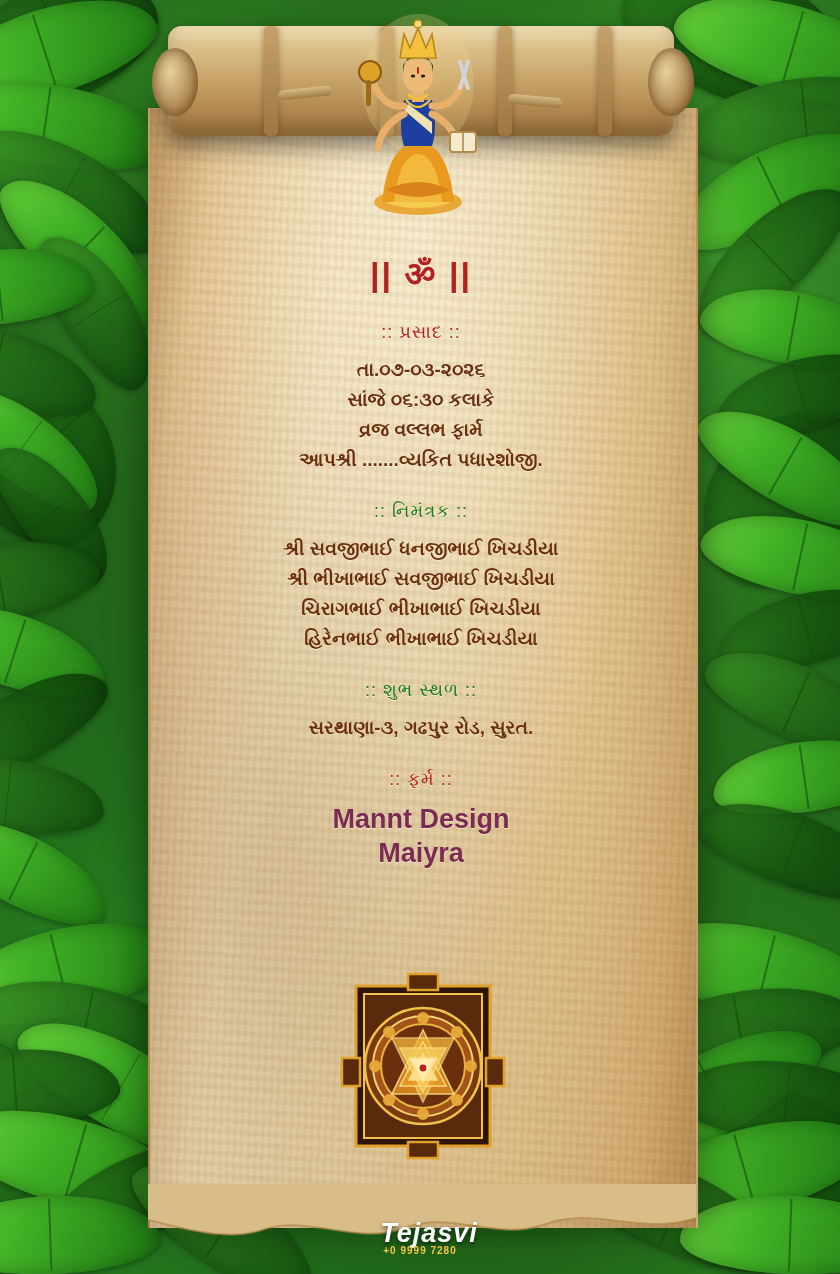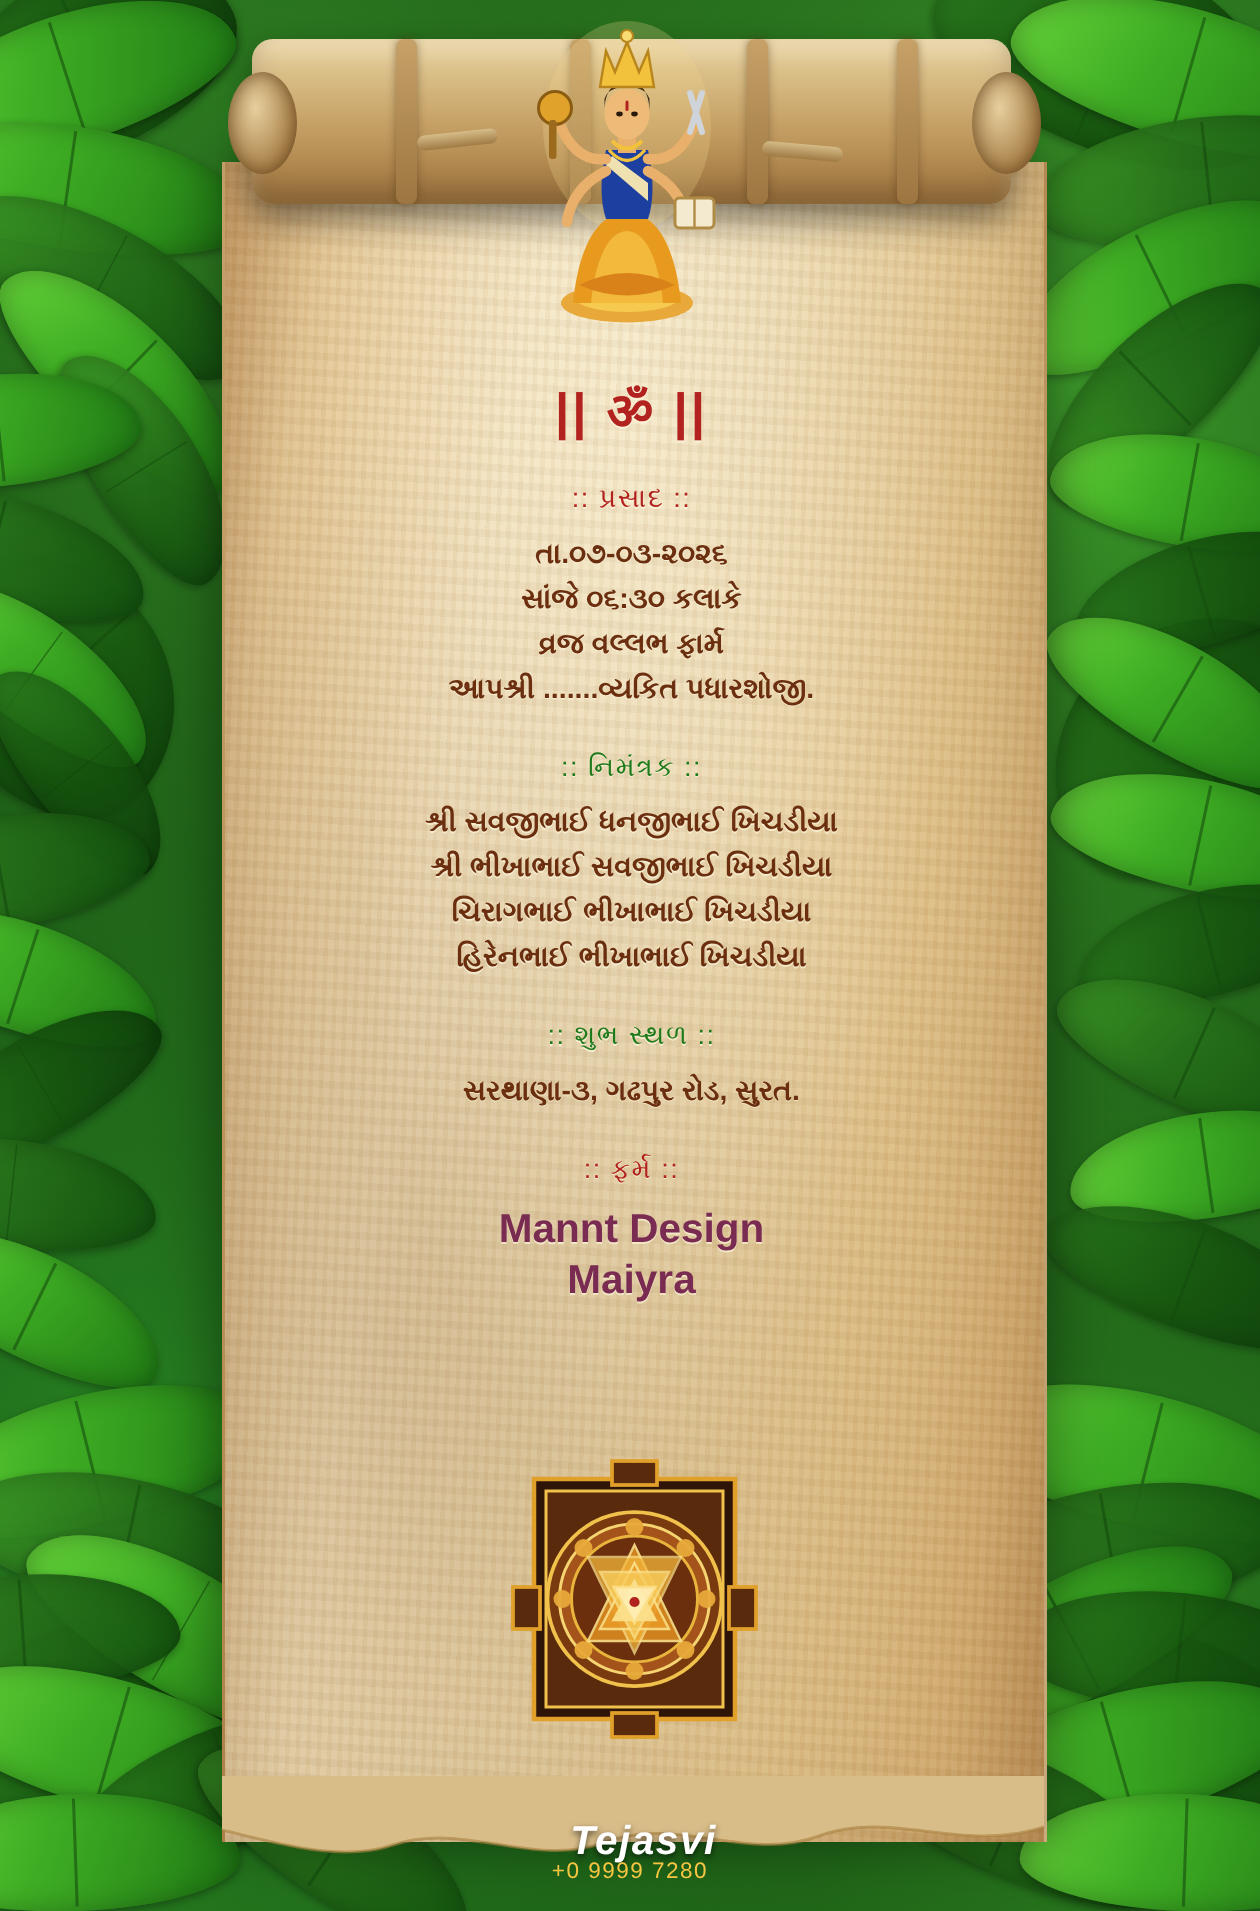--- a/index.html
+++ b/index.html
@@ -194,24 +194,25 @@
   .logo-main {
     font-size: 27px;
     font-style: italic;
     font-weight: bold;
     letter-spacing: 1px;
     color: #ffffff;
     text-shadow: 0 2px 4px rgba(0,0,0,0.6);
     margin-left: 18px;
   }
   .logo-phone {
-    font-size: 15px;
+    font-size: 10px;
     letter-spacing: 1px;
     color: #f6c542;
     margin-top: -4px;
+    font-weight: bold;
   }
   .logo-sub {
     font-size: 9px;
     letter-spacing: 2px;
     color: #dfe6db;
     margin-top: 2px;
   }
 </style>
 </head>
 <body>

